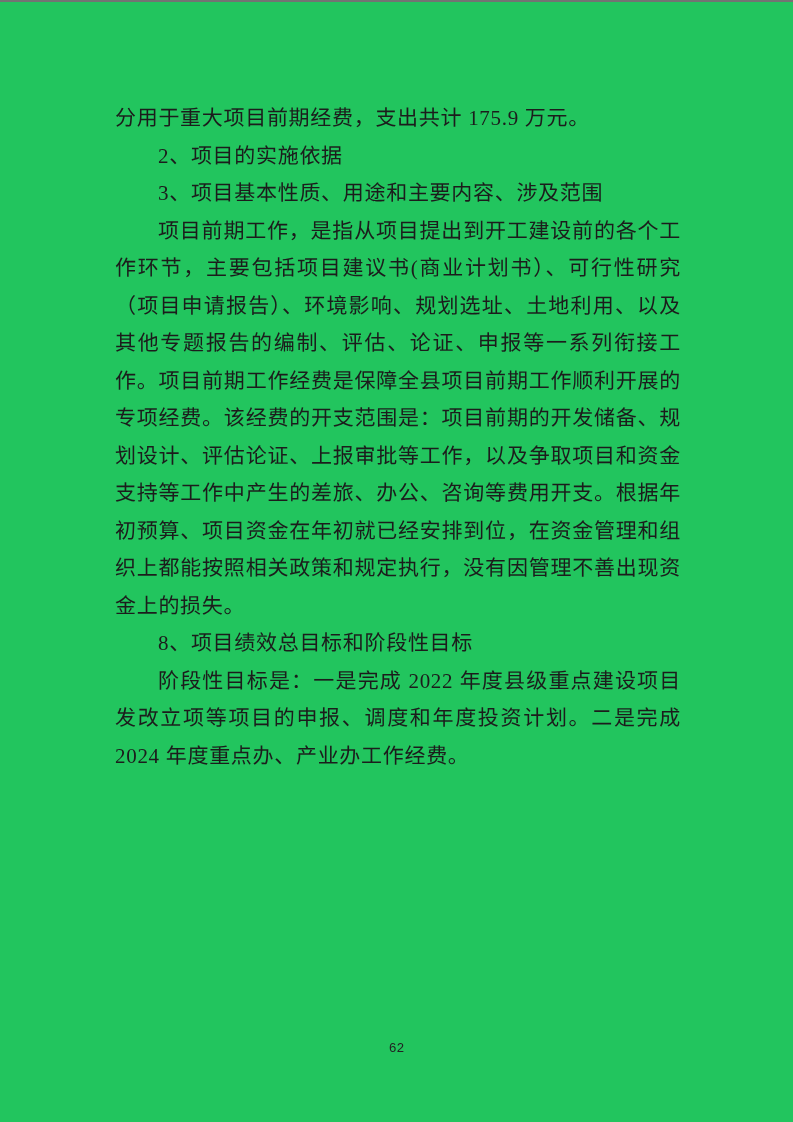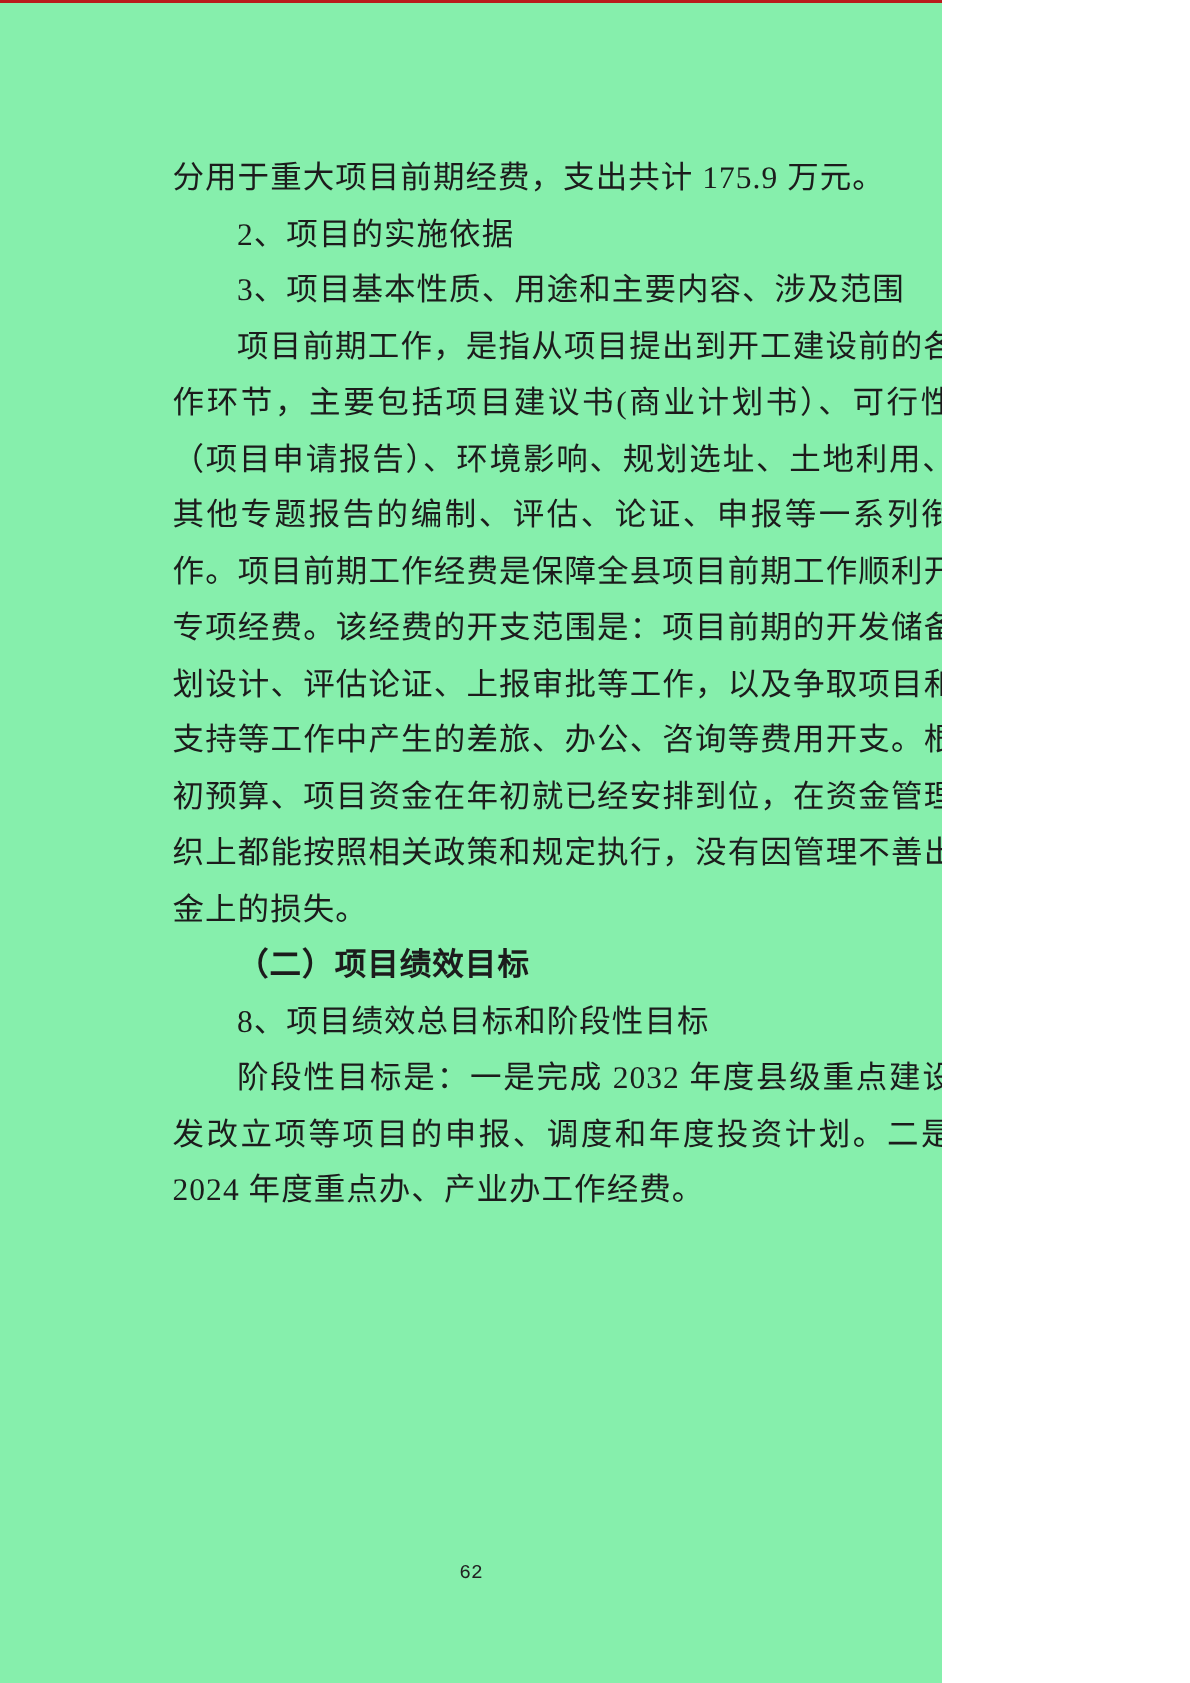--- a/index.html
+++ b/index.html
@@ -2,26 +2,26 @@
 <html lang="zh-CN"><head>
 <meta charset="utf-8">
 <style>
   html, body {
     margin: 0;
     padding: 0;
     background: #ffffff;
   }
   .page {
     position: relative;
-    width: 628px;
+    width: 793px;
     height: 1122px;
-    background: #86efac;
+    background: #22c55e;
     overflow: hidden;
     box-sizing: border-box;
-    border-top: 2px solid #b91c1c;
+    border-top: 2px solid #737373;
     font-family: "Liberation Serif", "DejaVu Serif", serif;
     color: #1c1c1c;
   }
   .content {
     position: absolute;
     left: 115px;
     top: 98px;
     width: 566px;
     font-size: 21px;
     line-height: 37.5px;
@@ -59,18 +59,17 @@
 </style>
 </head>
 <body>
 
 <div class="page">
   <div class="content" id="document-body">
       <p class="blk body">分用于重大项目前期经费，支出共计 175.9 万元。</p>
       <p class="blk heading indent">2、项目的实施依据</p>
       <p class="blk heading indent">3、项目基本性质、用途和主要内容、涉及范围</p>
       <p class="blk body indent">项目前期工作，是指从项目提出到开工建设前的各个工作环节，主要包括项目建议书(商业计划书）、可行性研究（项目申请报告）、环境影响、规划选址、土地利用、以及其他专题报告的编制、评估、论证、申报等一系列衔接工作。项目前期工作经费是保障全县项目前期工作顺利开展的专项经费。该经费的开支范围是：项目前期的开发储备、规划设计、评估论证、上报审批等工作，以及争取项目和资金支持等工作中产生的差旅、办公、咨询等费用开支。根据年初预算、项目资金在年初就已经安排到位，在资金管理和组织上都能按照相关政策和规定执行，没有因管理不善出现资金上的损失。</p>
-      <p class="blk heading-kaiti indent">（二）项目绩效目标</p>
       <p class="blk heading indent">8、项目绩效总目标和阶段性目标</p>
-      <p class="blk body indent">阶段性目标是：一是完成 2032 年度县级重点建设项目发改立项等项目的申报、调度和年度投资计划。二是完成 2024 年度重点办、产业办工作经费。</p>
+      <p class="blk body indent">阶段性目标是：一是完成 2022 年度县级重点建设项目发改立项等项目的申报、调度和年度投资计划。二是完成 2024 年度重点办、产业办工作经费。</p>
     </div>
   <div class="page-number">62</div>
 </div>
 
 </body></html>

